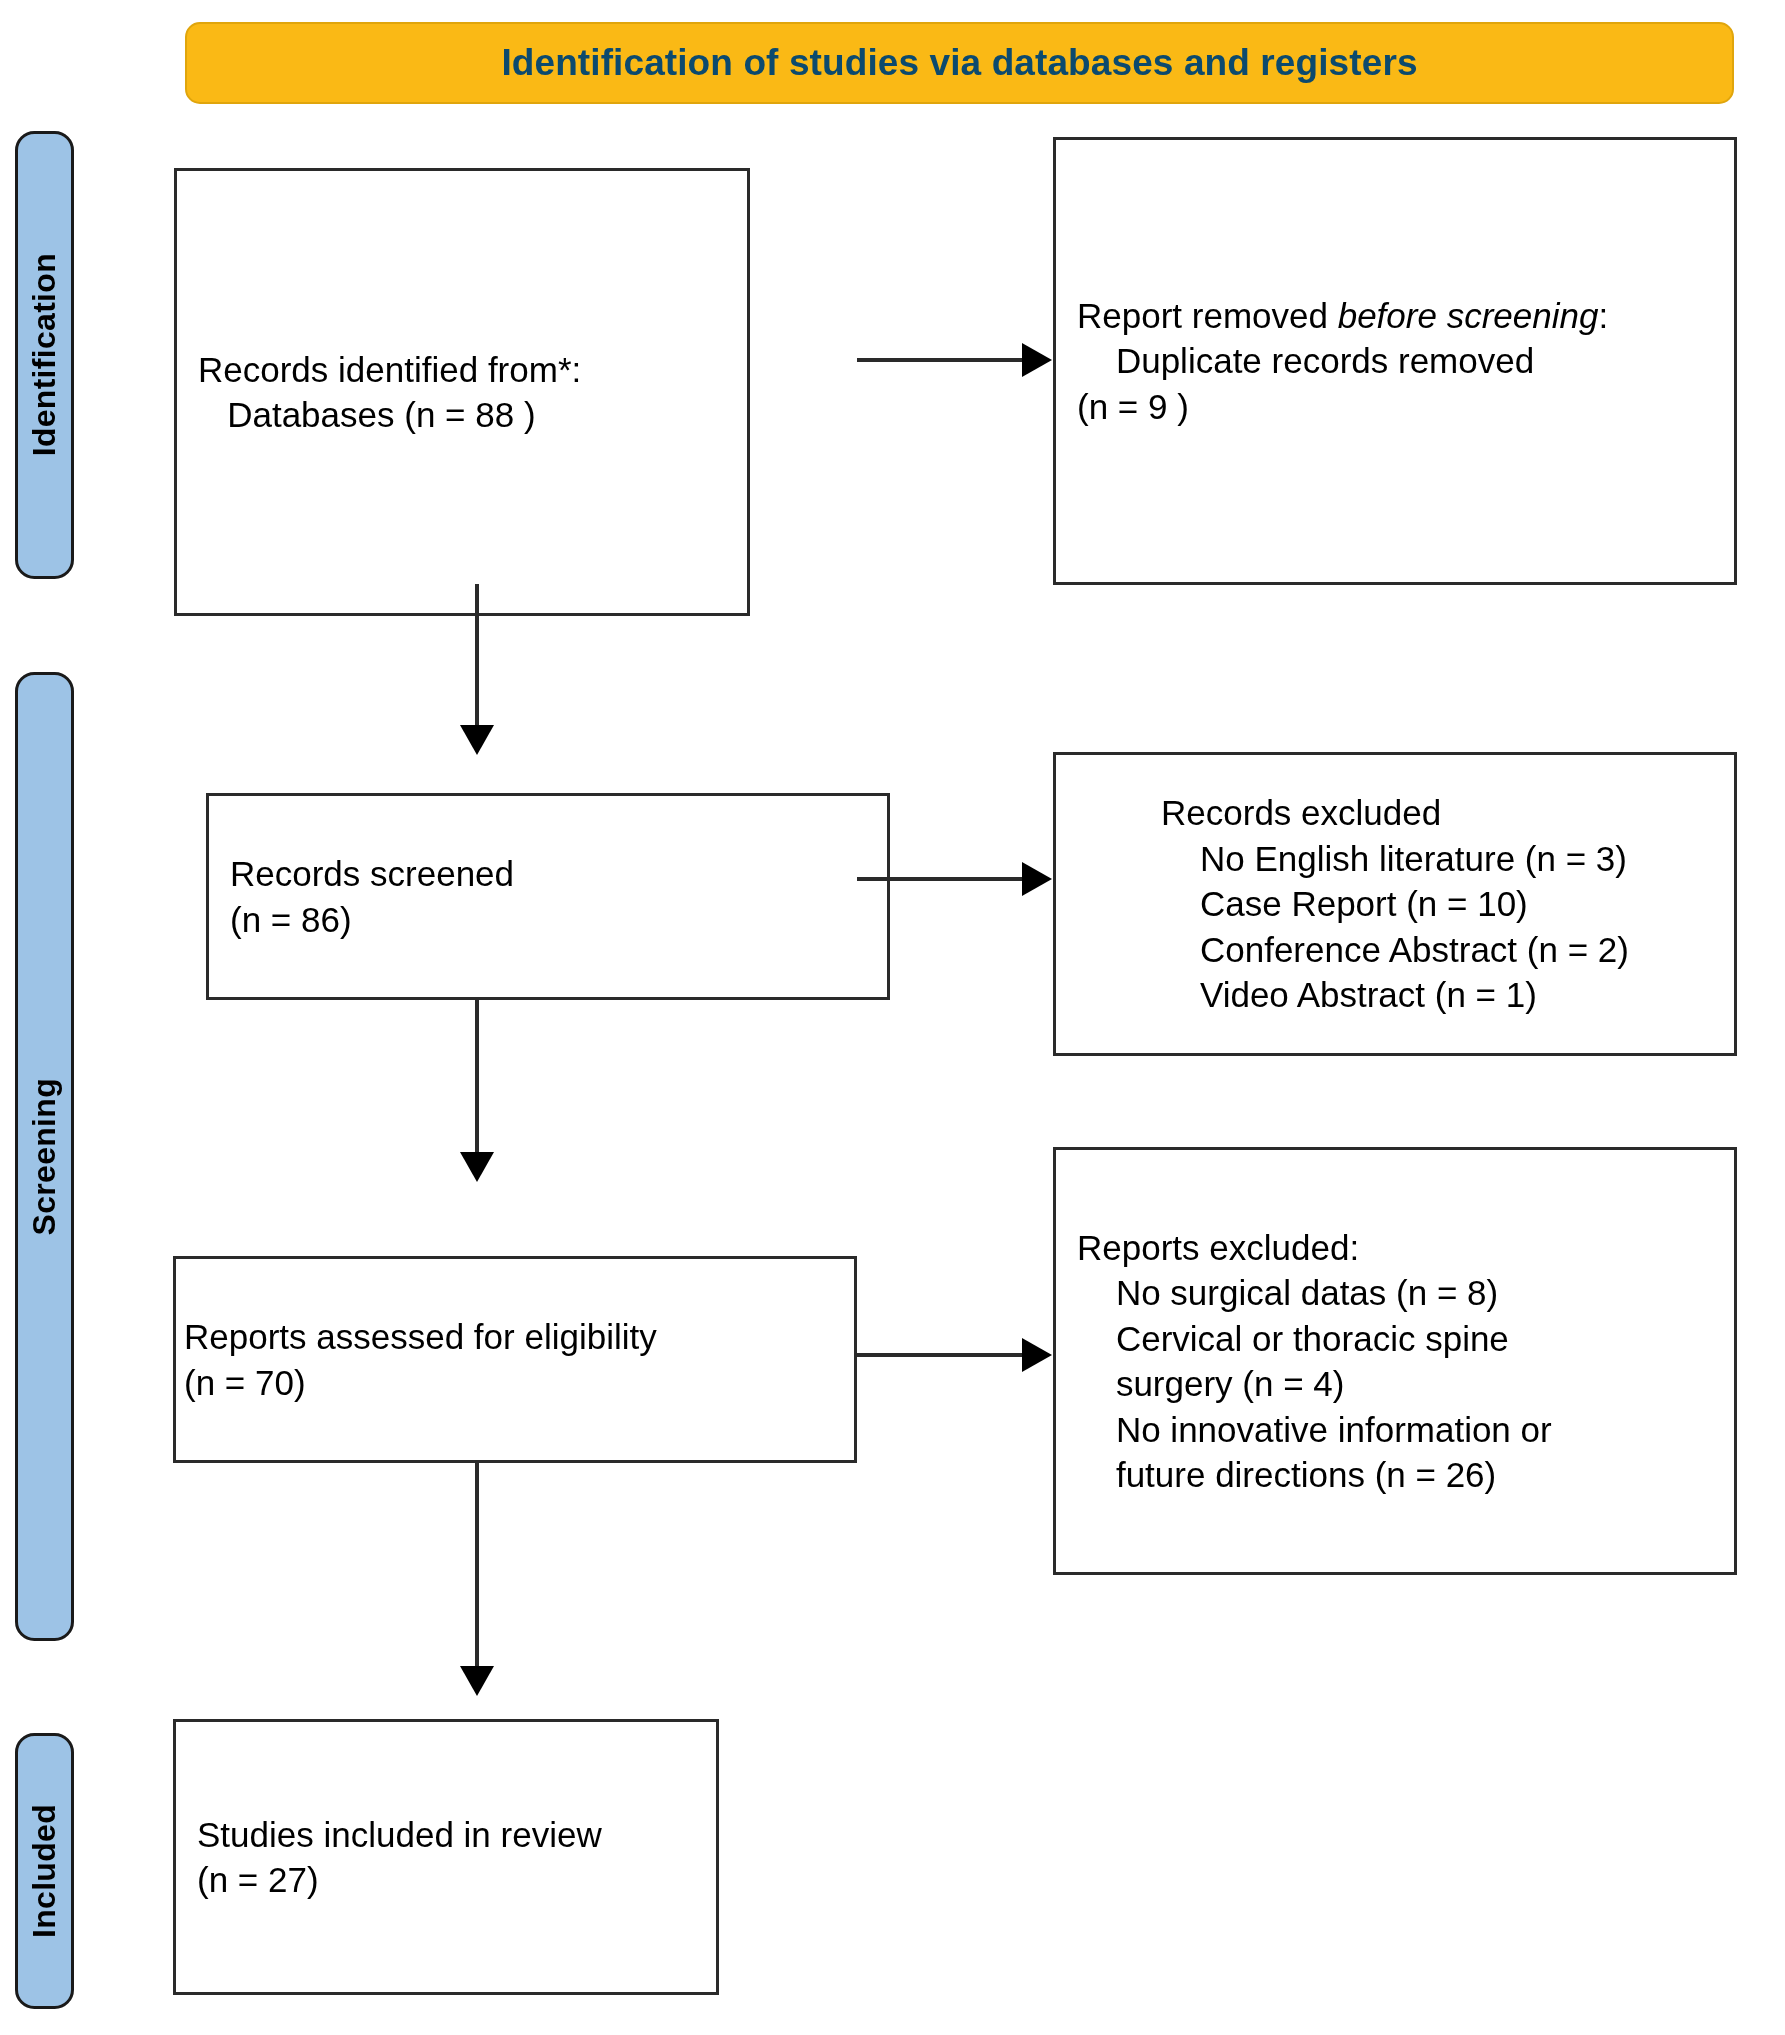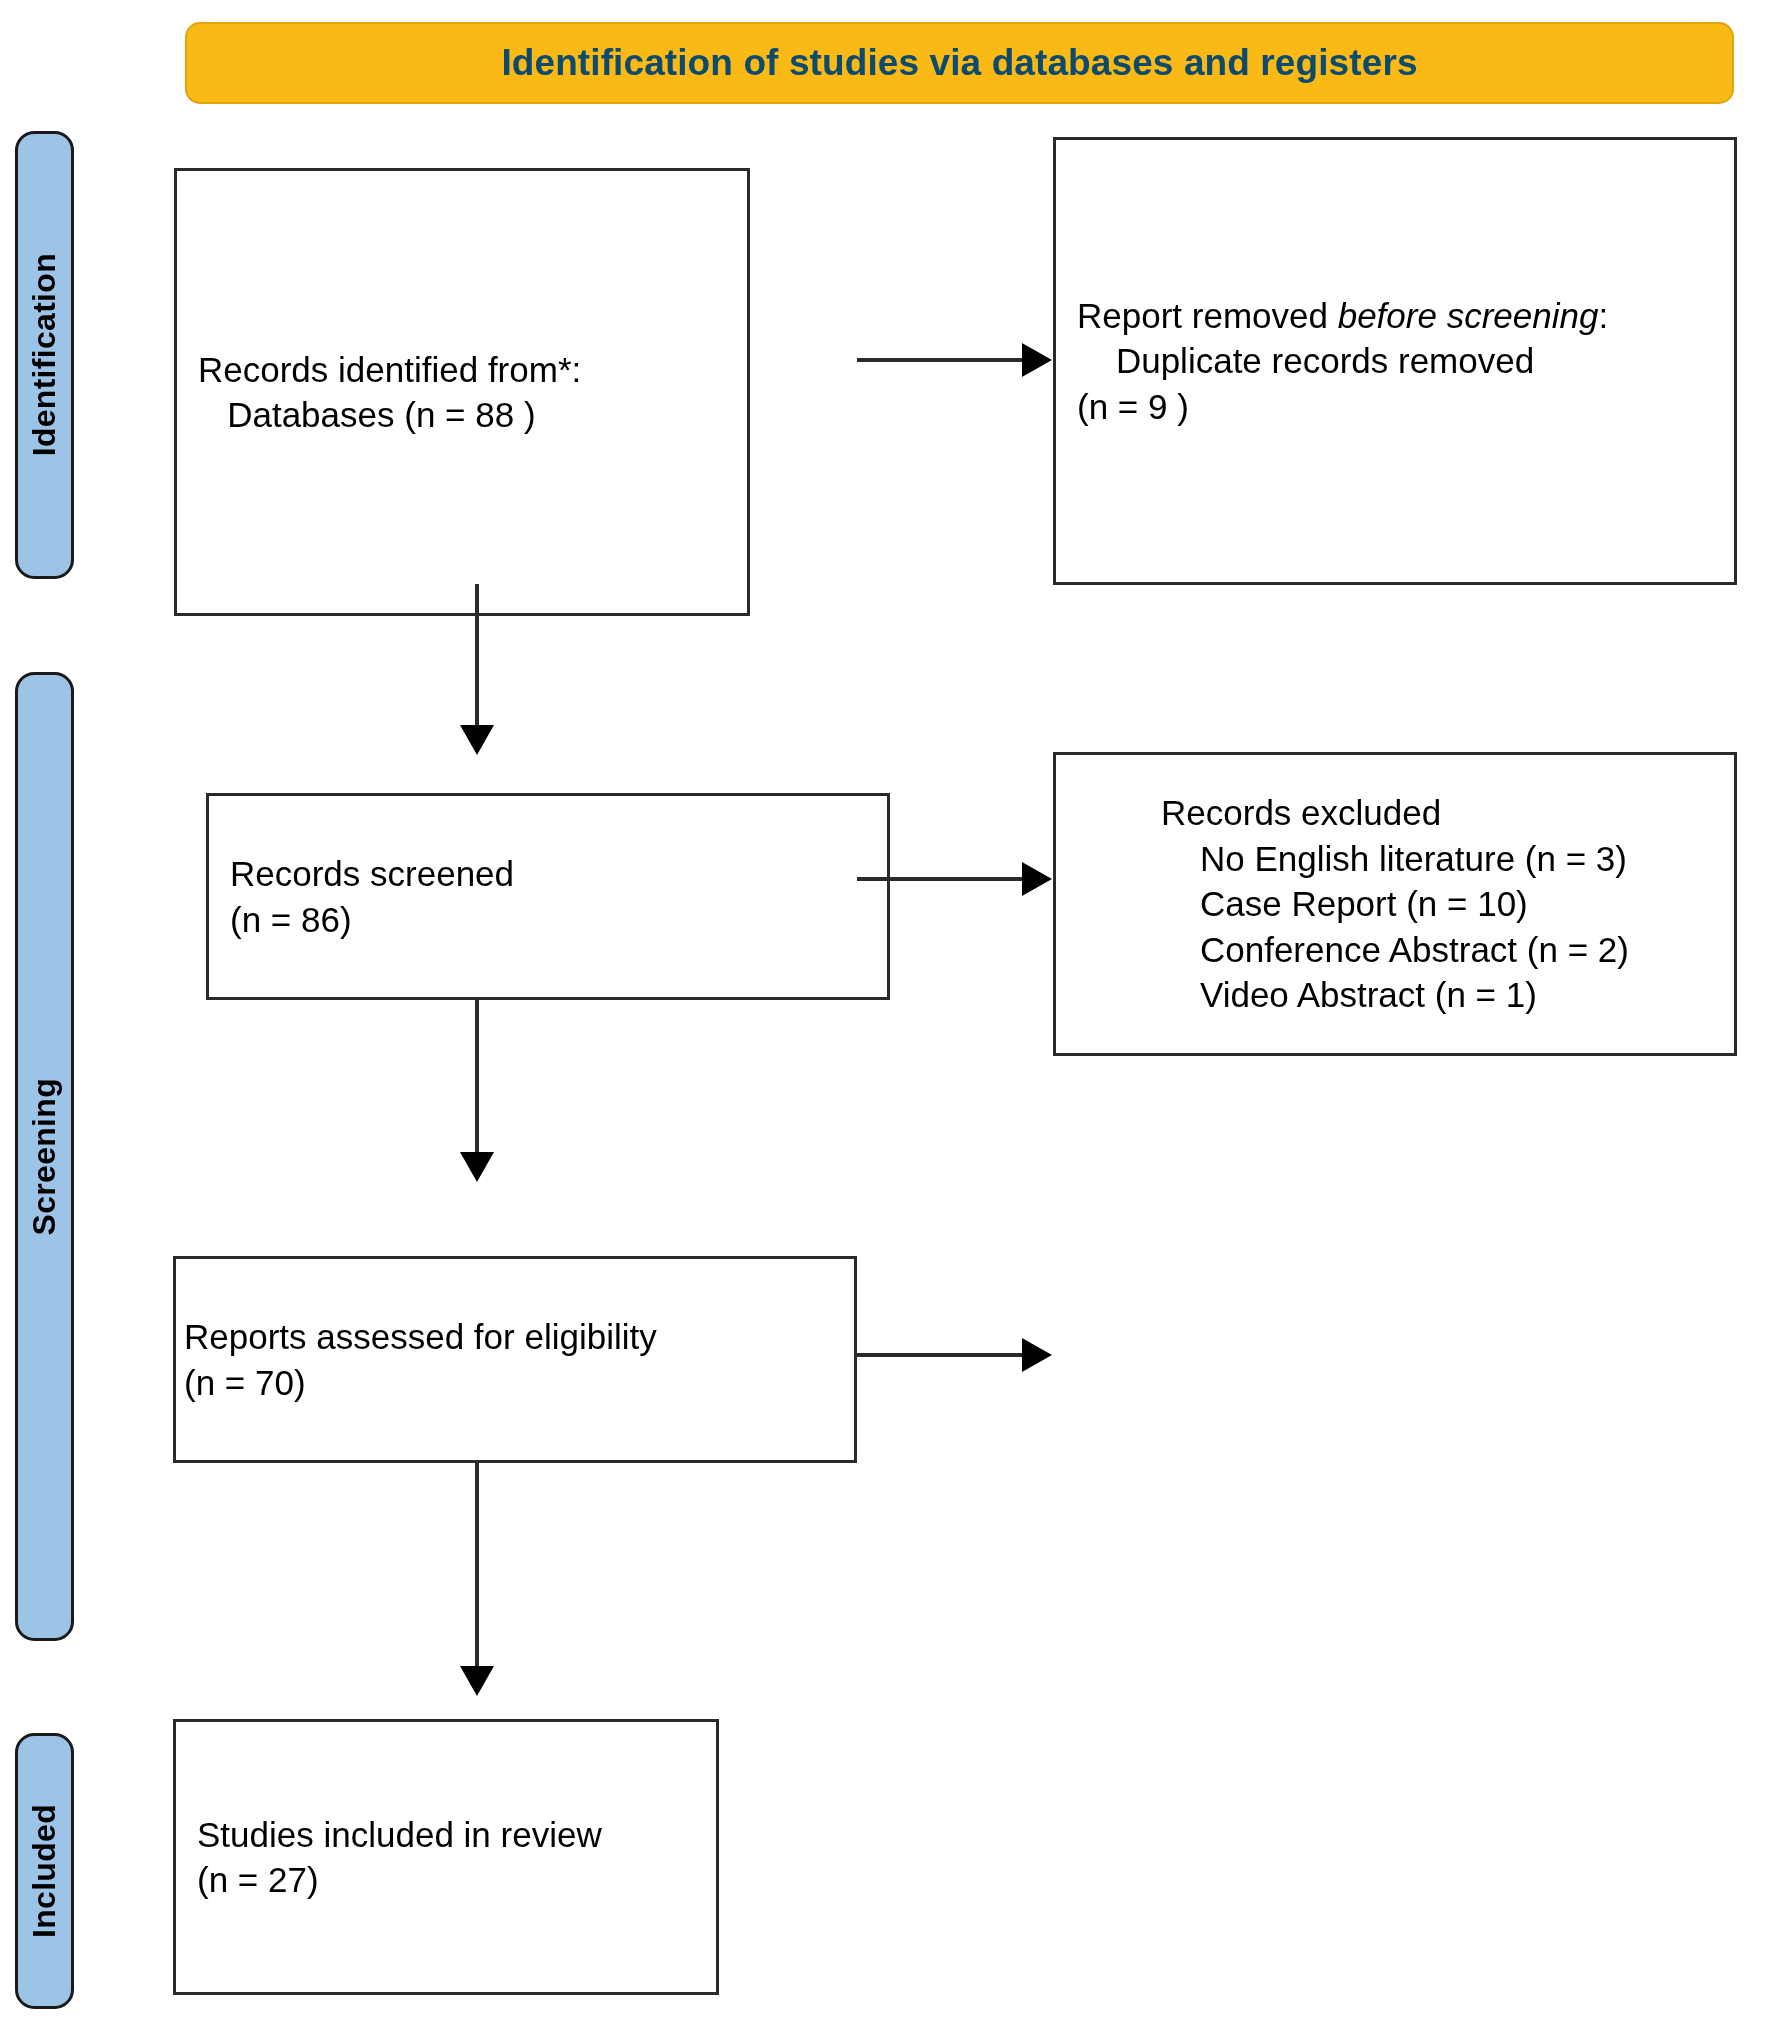--- a/index.html
+++ b/index.html
@@ -206,20 +206,28 @@
     Case Report (n = 10)
     Conference Abstract (n = 2)
     Video Abstract (n = 1)</div>
   </div>
 
   <div class="box vcenter" id="box-eligibility">
     <div class="box-text">Reports assessed for eligibility
 (n = 70)</div>
   </div>
 
+  <div class="box vcenter" id="box-reports-excluded">
+    <div class="box-text">Reports excluded:
+    No surgical datas (n = 8)
+    Cervical or thoracic spine
+    surgery (n = 4)
+    No innovative information or
+    future directions (n = 26)</div>
+  </div>
 
   <div class="box vcenter" id="box-included">
     <div class="box-text">Studies included in review
 (n = 27)</div>
   </div>
 
   <div class="line-v" id="conn1-v"></div>
   <div class="arrow-down" id="conn1-head"></div>
 
   <div class="line-v" id="conn2-v"></div>

